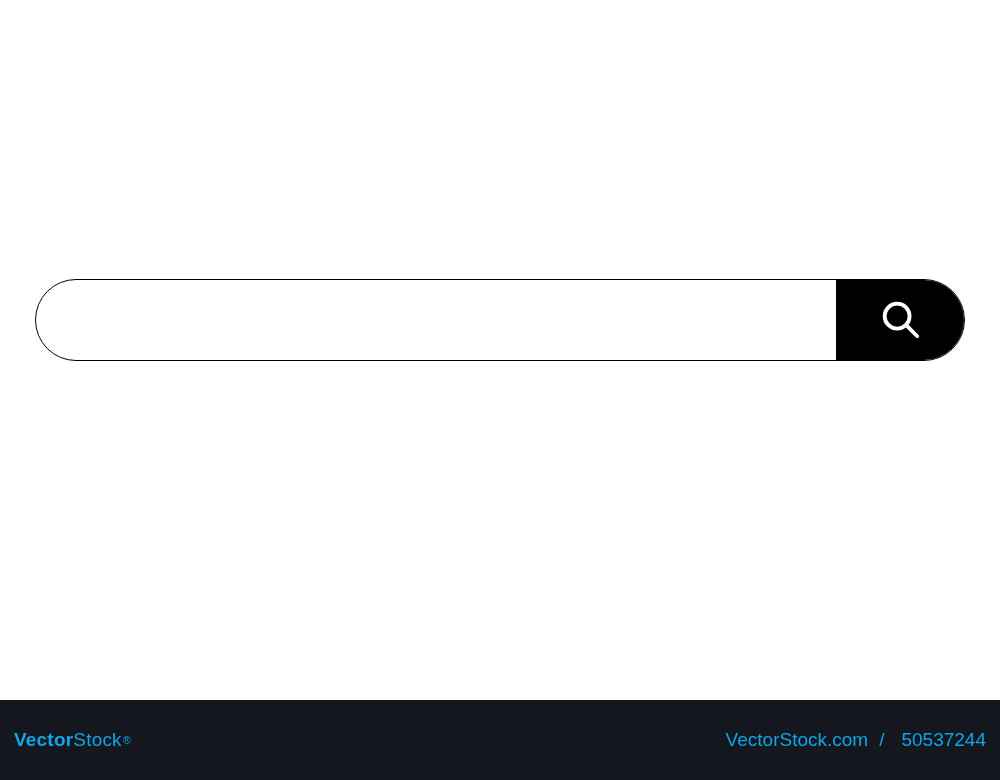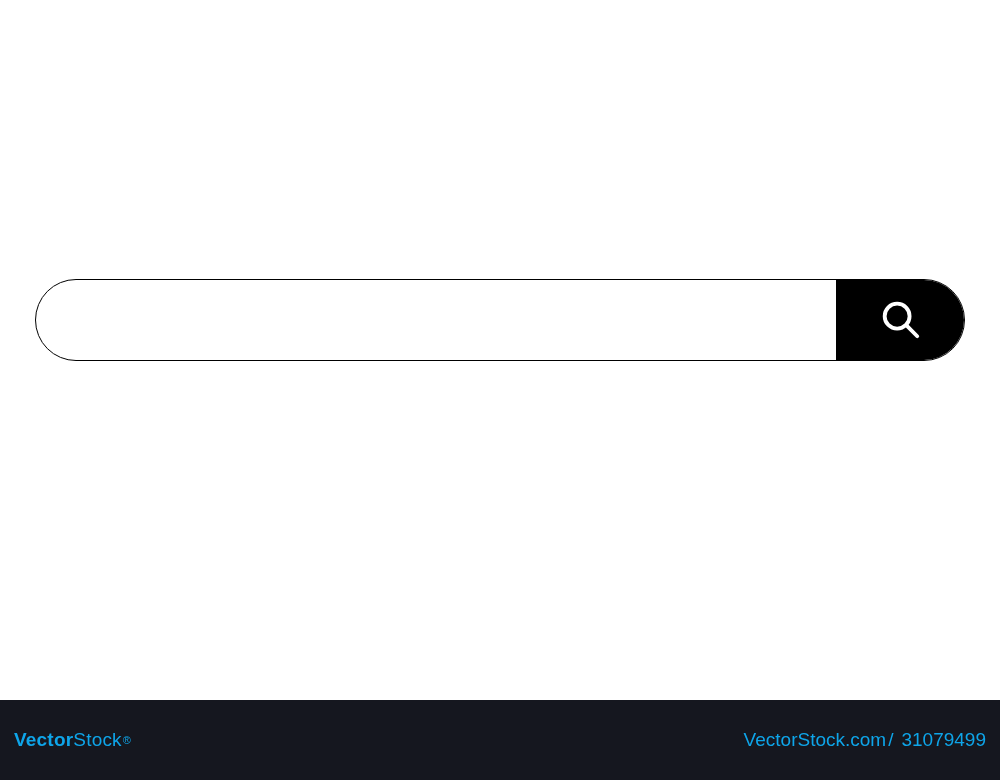--- a/index.html
+++ b/index.html
@@ -58,21 +58,21 @@
       display: flex;
       align-items: center;
       justify-content: space-between;
       padding: 0 14px 0 14px;
       font-size: 19px;
       font-family: Arial, Helvetica, sans-serif;
     }
     .brand { font-weight: 300; letter-spacing: 0.2px; display:flex; align-items:center; }
     .brand .v { font-weight: 600; }
     .brand .reg { font-size: 11px; vertical-align: super; margin-left:1px; }
-    .right { display:flex; align-items: baseline; gap:2px; font-size:19px; }
+    .right { display:flex; align-items: baseline; gap:11px; font-size:19px; }
     .right .id { margin-left: 6px; }
   </style>
 </head>
 <body>
 
 <div class="main">
   <div class="search-wrap">
     <input type="text" class="search-input" placeholder="" style="">
     <button class="search-btn">
       <span>
@@ -87,15 +87,15 @@
 
 <div class="footer">
   <div class="brand">
     <span class="v">Vector</span>
       <span>Stock</span>
       <span class="reg">®</span>
   </div>
   <div class="right">
     <span>VectorStock.com</span>
       <span>/</span>
-      <span class="id">31079499</span>
+      <span class="id">50537244</span>
   </div>
 </div>
 
 </body></html>

